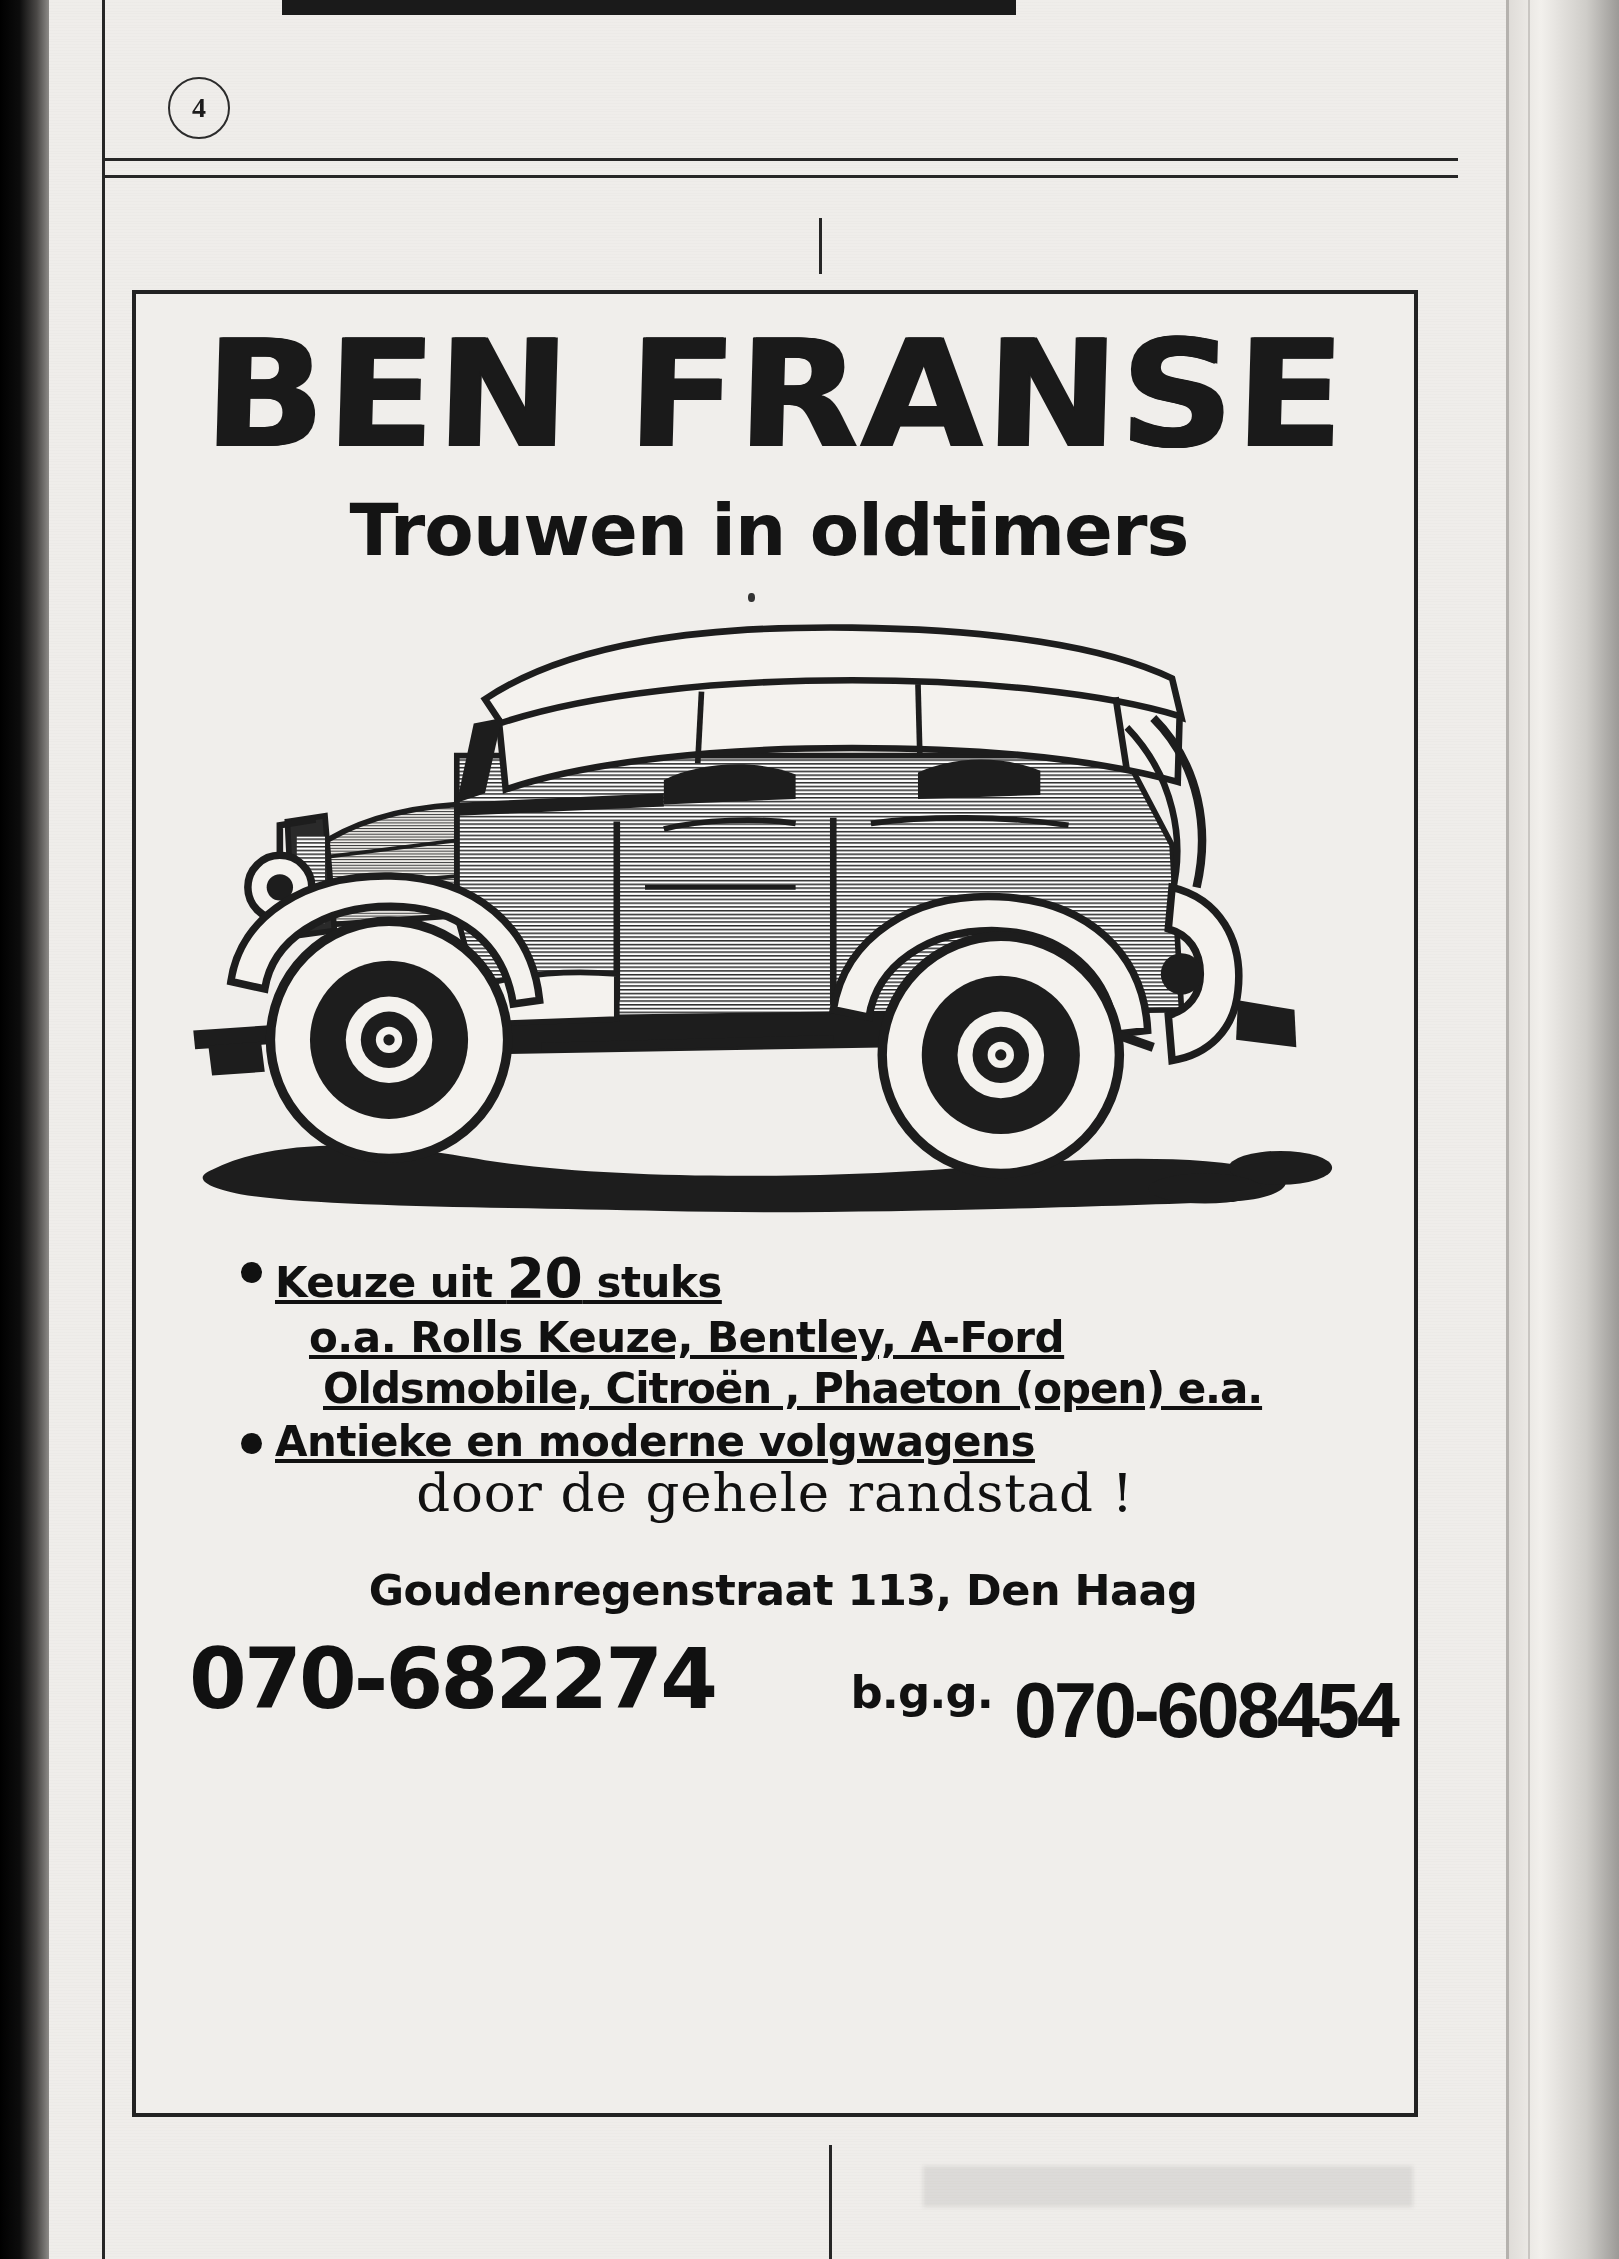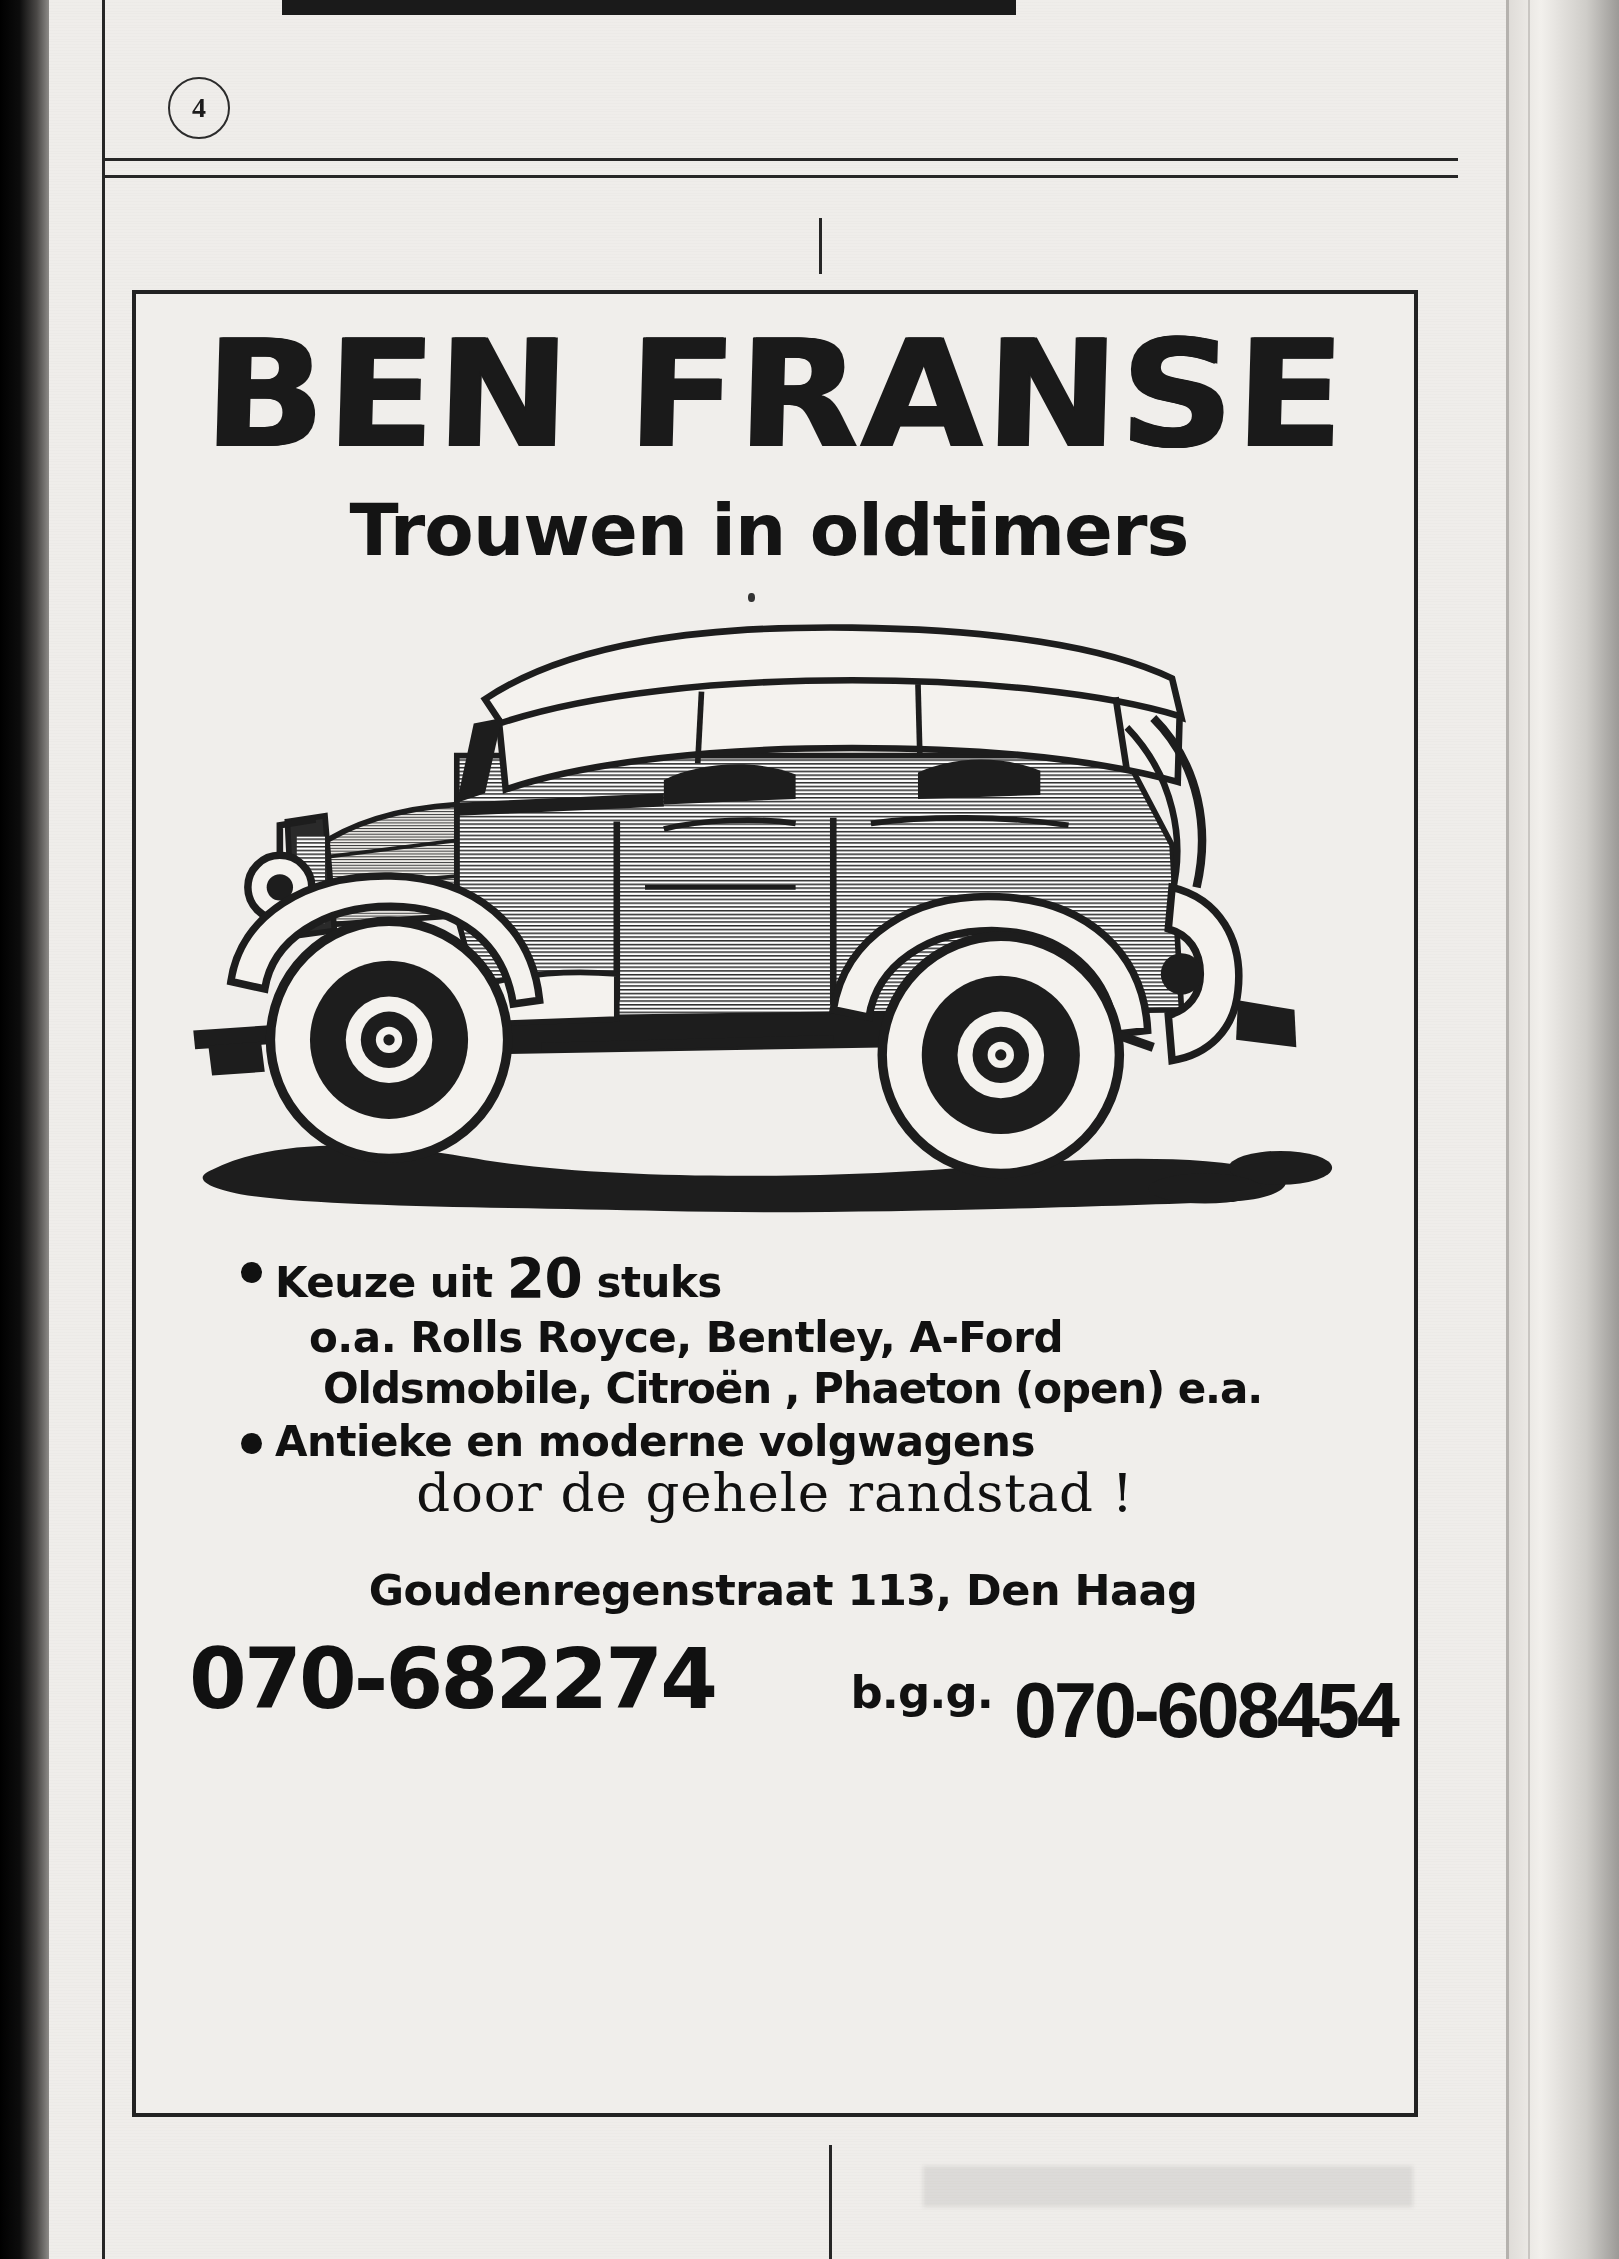--- a/index.html
+++ b/index.html
@@ -158,20 +158,21 @@
   .bullets {
     position: absolute;
     left: 105px; top: 951px;
     width: 1130px;
     color: #111;
   }
   .bullet-row {
     display: flex;
     align-items: flex-start;
     margin-bottom: 1.9px;
+    text-decoration: underline;
   }
   .dot {
     width: 21px; height: 21px;
     background: #111;
     border-radius: 50%;
     margin-top: 17px;
     margin-right: 13px;
     flex: 0 0 auto;
   }
   .b-text {
@@ -374,21 +375,21 @@
           <path d="M390 470 L700 462" stroke="#1d1d1d" stroke-width="10"></path>
           <path d="M1000 456 L1040 470" stroke="#1d1d1d" stroke-width="10"></path>
         </svg>
       </div>
 
       <div class="bullets">
         <div class="bullet-row">
           <div class="dot"></div>
           <div>
             <div class="b-text"><span>Keuze uit </span><span class="big20">20</span><span> stuks</span></div>
-            <div class="line-indent">o.a. Rolls Royce, Bentley, A-Ford</div>
+            <div class="line-indent">o.a. Rolls Keuze, Bentley, A-Ford</div>
             <div class="line-indent2">Oldsmobile, Citroën , Phaeton (open) e.a.</div>
           </div>
         </div>
         <div class="bullet-row">
           <div class="dot"></div>
           <div class="b-text">Antieke en moderne volgwagens</div>
         </div>
       </div>
 
       <div class="randstad">door de gehele randstad !</div>

